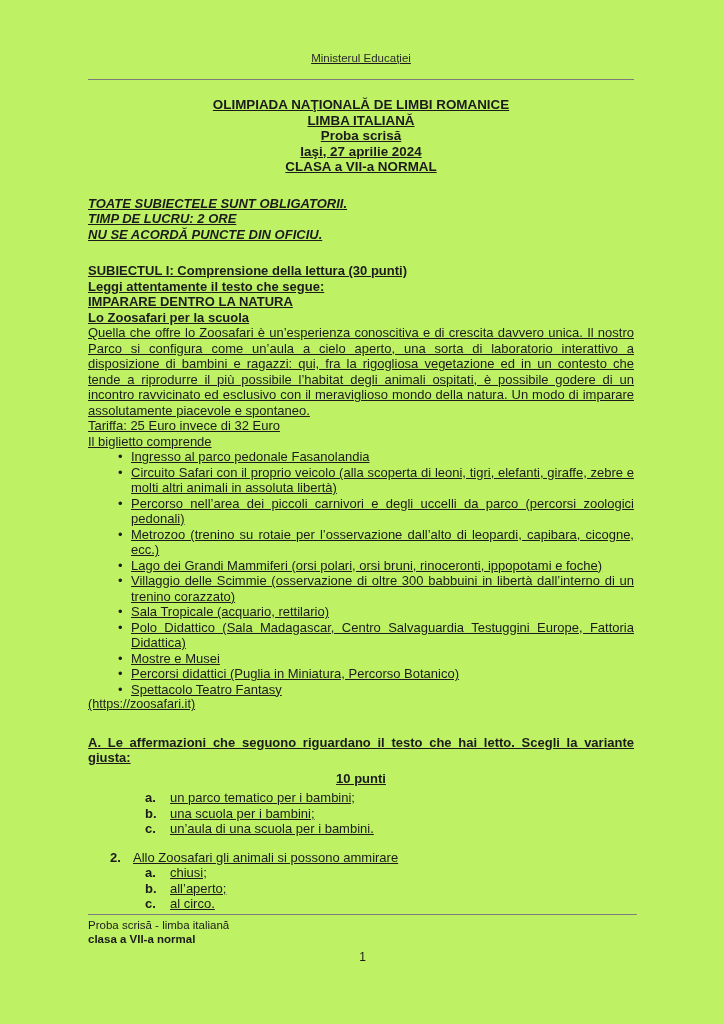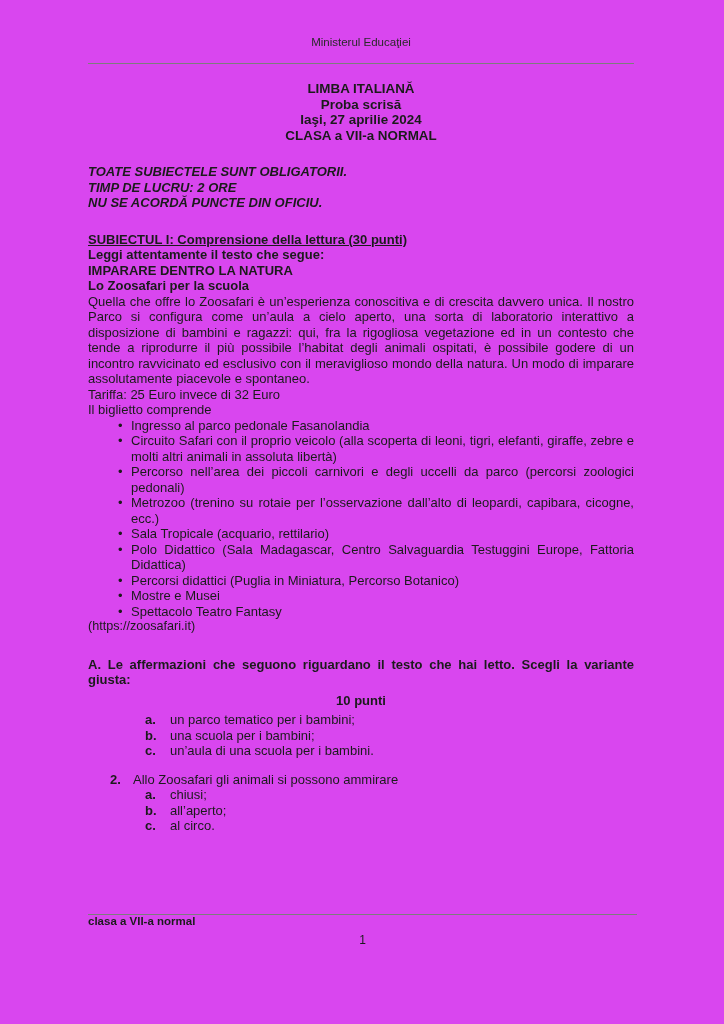--- a/index.html
+++ b/index.html
@@ -6,23 +6,24 @@
   html, body { background: #ffffff; }
   body {
     width: 724px;
     font-family: "Liberation Sans", "DejaVu Sans", sans-serif;
     color: #1b1b1b;
   }
   .page {
     position: relative;
     width: 724px;
     height: 1024px;
-    background: #d946ef;
+    background: #bef264;
     overflow: hidden;
-    padding: 36px 90px 0 88px;
+    padding: 52px 90px 0 88px;
+    text-decoration: underline;
   }
 
   .ministry {
     font-size: 11.5px;
     line-height: 13px;
     text-align: center;
     color: #2a2a2a;
   }
   .header-rule {
     margin-top: 14px;
@@ -162,20 +163,21 @@
 </style>
 </head>
 <body>
 
 <div class="page">
 
   <div class="ministry">Ministerul Educaţiei</div>
   <hr class="header-rule">
 
   <div class="doc-title">
+    <div>OLIMPIADA NAŢIONALĂ DE LIMBI ROMANICE</div>
     <div>LIMBA ITALIANĂ</div>
     <div>Proba scrisă</div>
     <div>Iaşi, 27 aprilie 2024</div>
     <div>CLASA a VII-a NORMAL</div>
   </div>
 
   <div class="instructions">
     <div>TOATE SUBIECTELE SUNT OBLIGATORII.</div>
     <div>TIMP DE LUCRU: 2 ORE</div>
     <div>NU SE ACORDĂ PUNCTE DIN OFICIU.</div>
@@ -190,24 +192,26 @@
 
   <div class="reading-paragraph">Quella che offre lo Zoosafari è un’esperienza conoscitiva e di crescita davvero unica. Il nostro Parco si configura come un’aula a cielo aperto, una sorta di laboratorio interattivo a disposizione di bambini e ragazzi: qui, fra la rigogliosa vegetazione ed in un contesto che tende a riprodurre il più possibile l’habitat degli animali ospitati, è possibile godere di un incontro ravvicinato ed esclusivo con il meraviglioso mondo della natura. Un modo di imparare assolutamente piacevole e spontaneo.</div>
   <div class="body-text">Tariffa: 25 Euro invece di 32 Euro</div>
   <div class="body-text">Il biglietto comprende</div>
 
   <ul class="ticket-list">
     <li>Ingresso al parco pedonale Fasanolandia</li>
     <li>Circuito Safari con il proprio veicolo (alla scoperta di leoni, tigri, elefanti, giraffe, zebre e molti altri animali in assoluta libertà)</li>
     <li>Percorso nell’area dei piccoli carnivori e degli uccelli da parco (percorsi zoologici pedonali)</li>
     <li>Metrozoo (trenino su rotaie per l’osservazione dall’alto di leopardi, capibara, cicogne, ecc.)</li>
+    <li>Lago dei Grandi Mammiferi (orsi polari, orsi bruni, rinoceronti, ippopotami e foche)</li>
+    <li>Villaggio delle Scimmie (osservazione di oltre 300 babbuini in libertà dall’interno di un trenino corazzato)</li>
     <li>Sala Tropicale (acquario, rettilario)</li>
     <li>Polo Didattico (Sala Madagascar, Centro Salvaguardia Testuggini Europe, Fattoria Didattica)</li>
+    <li>Mostre e Musei</li>
     <li>Percorsi didattici (Puglia in Miniatura, Percorso Botanico)</li>
-    <li>Mostre e Musei</li>
     <li>Spettacolo Teatro Fantasy</li>
   </ul>
 
   <div class="source-line">(https://zoosafari.it)</div>
 
   <div class="section-a-prompt">A. Le affermazioni che seguono riguardano il testo che hai letto. Scegli la variante giusta:</div>
   <div class="points-line">10 punti</div>
 
   <div class="question">
     <div class="option">
@@ -231,17 +235,18 @@
     <div class="option">
       <span class="opt-letter">b.</span><span>all’aperto;</span>
     </div>
     <div class="option">
       <span class="opt-letter">c.</span><span>al circo.</span>
     </div>
   </div>
 
   <div class="footer">
     <hr class="footer-rule">
+    <div class="footer-line1">Proba scrisă - limba italiană</div>
     <div class="footer-line2">clasa a VII-a normal</div>
     <div class="page-number">1</div>
   </div>
 
 </div>
 
 </body></html>

